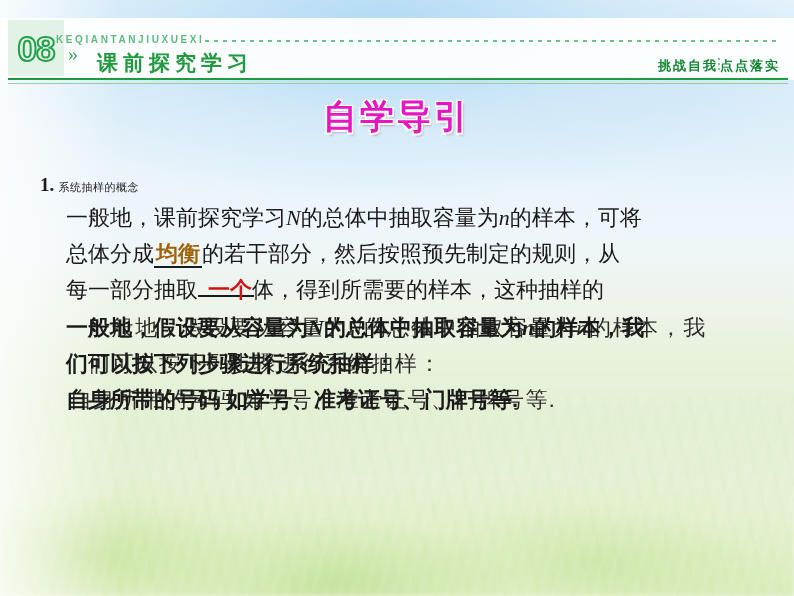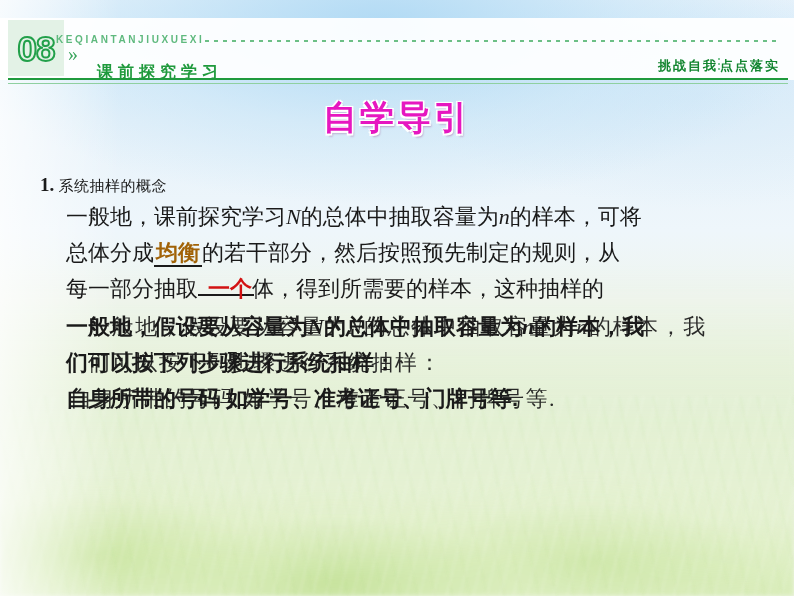--- a/index.html
+++ b/index.html
@@ -134,27 +134,26 @@
     right: 14px;
     height: 2px;
     background-image: linear-gradient(to right, #6cbf86 0 4px, rgba(0,0,0,0) 4px 9px);
     background-size: 9px 2px;
     background-repeat: repeat-x;
   }
   .h-title {
     position: absolute;
     left: 97px; top: 34px;
     font-family: "Liberation Sans", sans-serif;
-    font-size: 16px;
+    font-size: 21px;
     font-weight: bold;
     letter-spacing: 5px;
     color: #1f9a3d;
     line-height: 1;
     white-space: nowrap;
-    margin-top: 12px;
   }
   .h-right {
     position: absolute;
     right: 14px; top: 40px;
     display: flex;
     align-items: center;
     gap: 0;
     line-height: 1;
   }
   .h-right .seg {
@@ -169,21 +168,21 @@
     width: 2px; height: 15px;
     background-image: linear-gradient(to bottom, #7fc795 0 2px, rgba(0,0,0,0) 2px 5px);
     background-size: 2px 5px;
   }
 
   
   .sec-title {
     position: absolute;
     left: 0; right: 0; top: 100px;
     text-align: center;
-    font-family: Liberation Sans, sans-serif;
+    font-family: Liberation Serif, serif;
     font-size: 34px;
     font-weight: bold;
     letter-spacing: 3px;
     color: #e617c0;
     text-shadow:
       -1.5px -1.5px 0 #ffffff,
        1.5px -1.5px 0 #ffffff,
       -1.5px  1.5px 0 #ffffff,
        1.5px  1.5px 0 #ffffff,
        0 0 3px rgba(255,255,255,0.9),
@@ -206,21 +205,21 @@
     font-size: 17px;
     line-height: 25px;
     white-space: nowrap;
   }
   .item-num {
     font-family: "Liberation Serif", serif;
     font-weight: bold;
     font-size: 19px;
   }
   .item-head-label {
-    font-size: 15px;
+    font-size: 11px;
     letter-spacing: 0.5px;
   }
   .para {
     font-size: 22px;
     line-height: 36px;
     text-indent: 0;
     padding-left: 26px;
     letter-spacing: 0px;
   }
   .para .ital {

